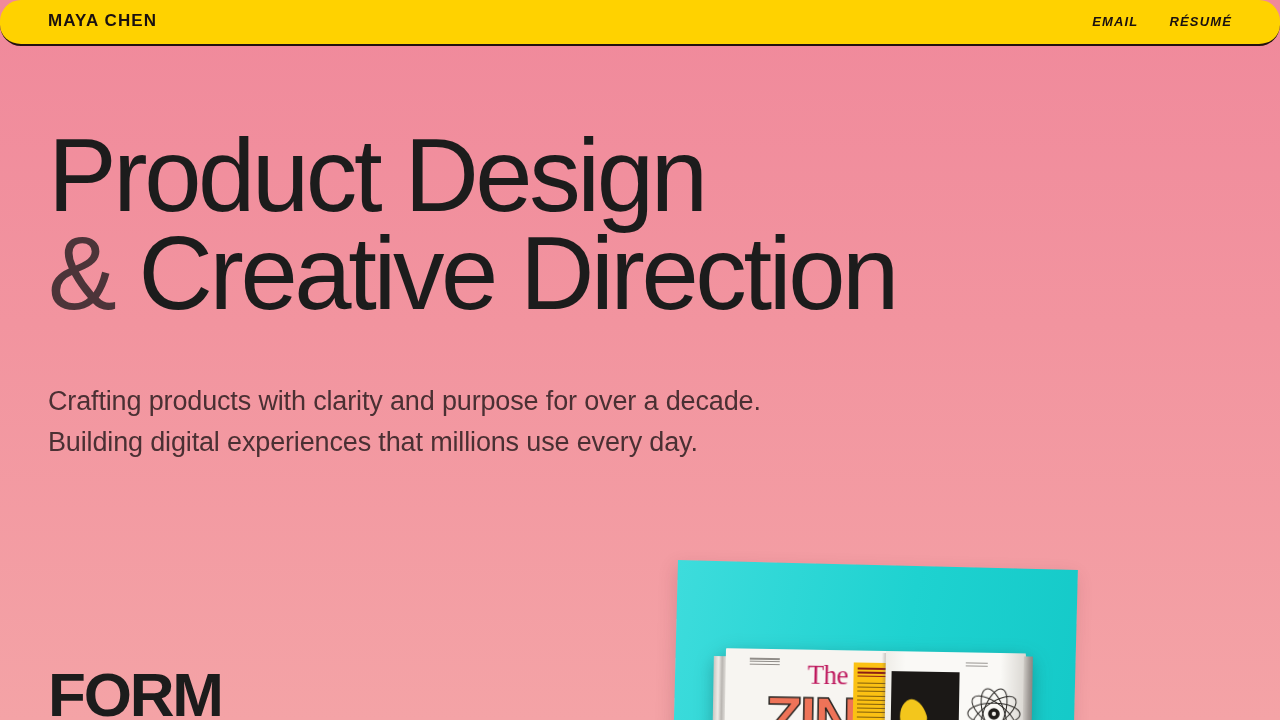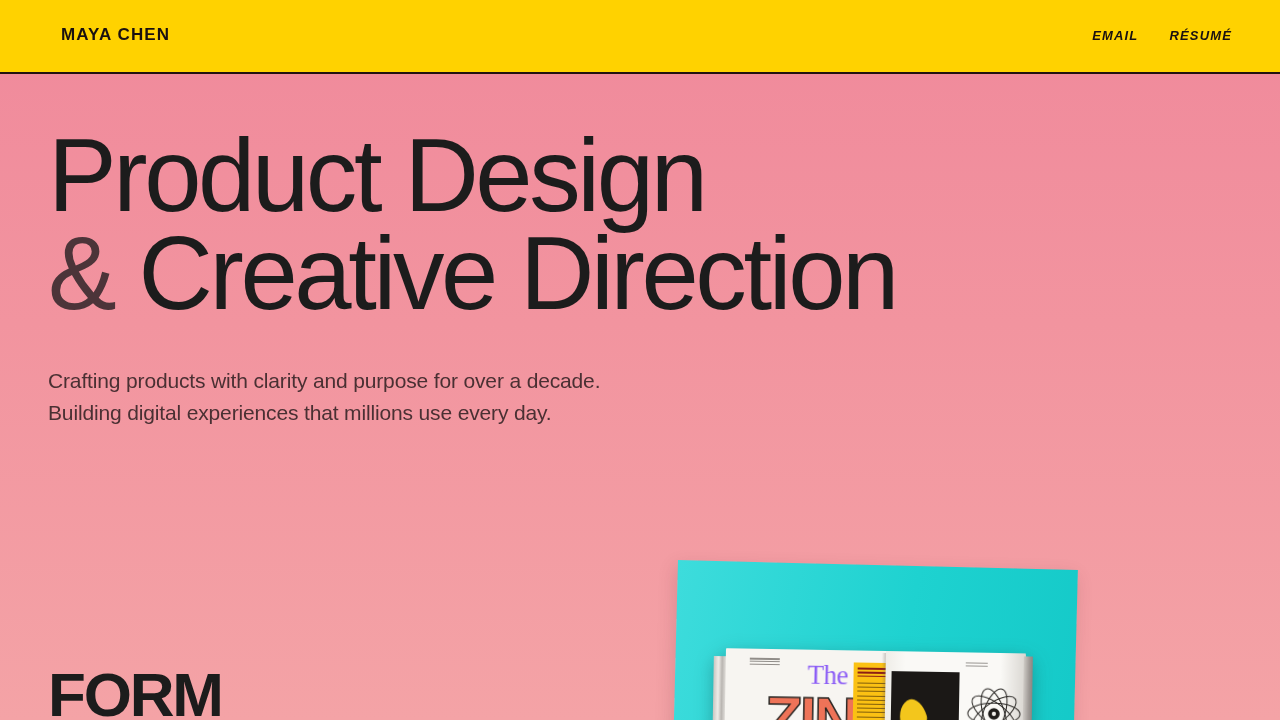--- a/index.html
+++ b/index.html
@@ -14,27 +14,28 @@
   #page {
     position:relative;
     width:1280px; height:720px;
     background:linear-gradient(180deg,#F0899B 0%, #F2949F 45%, #F4A3A6 100%);
     overflow:hidden;
   }
 
   
   .header {
     position:absolute; top:0; left:0;
-    width:1280px; height:74px;
+    width:1280px; height:46px;
     background:#FFD200;
     border-bottom:2px solid #231210;
     display:flex; align-items:center;
     justify-content:space-between;
-    padding:0 48px 2px 61px;
+    padding:0 48px 2px 48px;
     z-index:40;
+    border-radius:21px;
   }
   .brand {
     font-size:17px; font-weight:bold;
     letter-spacing:1.1px;
     color:#1A1110;
     white-space:nowrap;
   }
   .nav { display:flex; align-items:center; gap:31px; }
   .nav-link {
     font-size:13px; font-weight:bold;
@@ -58,22 +59,22 @@
     line-height:0.95;
     letter-spacing:-3.4px;
     color:#1C1C1C;
     margin-top:65px;
     white-space:nowrap;
   }
   .hero-line { display:block; }
   .amp { color:#4C3439; }
 
   .hero-sub {
-    margin-top:42px;
-    font-size:21px;
+    margin-top:58px;
+    font-size:27px;
     line-height:1.52;
     color:#4A3033;
     letter-spacing:-0.15px;
   }
   .hero-sub-line { display:block; white-space:nowrap; }
 
   
   .section-word {
     position:absolute;
     left:48px; top:664px;
@@ -140,21 +141,21 @@
   
   .kicker {
     position:absolute; left:24px; top:9px;
     width:30px; height:8px;
     background:repeating-linear-gradient(180deg,#6E6A66 0 1.5px, transparent 1.5px 3px);
     opacity:.75;
   }
   .mag-the {
     position:absolute; left:82px; top:12px;
     font-family:"Liberation Serif", serif;
-    font-size:27px; color:#8b5cf6;
+    font-size:27px; color:#be185d;
     letter-spacing:-0.5px; line-height:1;
   }
   .mag-zine {
     position:absolute; left:40px; top:38px;
     font-size:62px; font-weight:bold;
     letter-spacing:-3px; line-height:1;
     color:#EE7358;
     -webkit-text-stroke:1.5px #2A2724;
     white-space:nowrap;
   }

